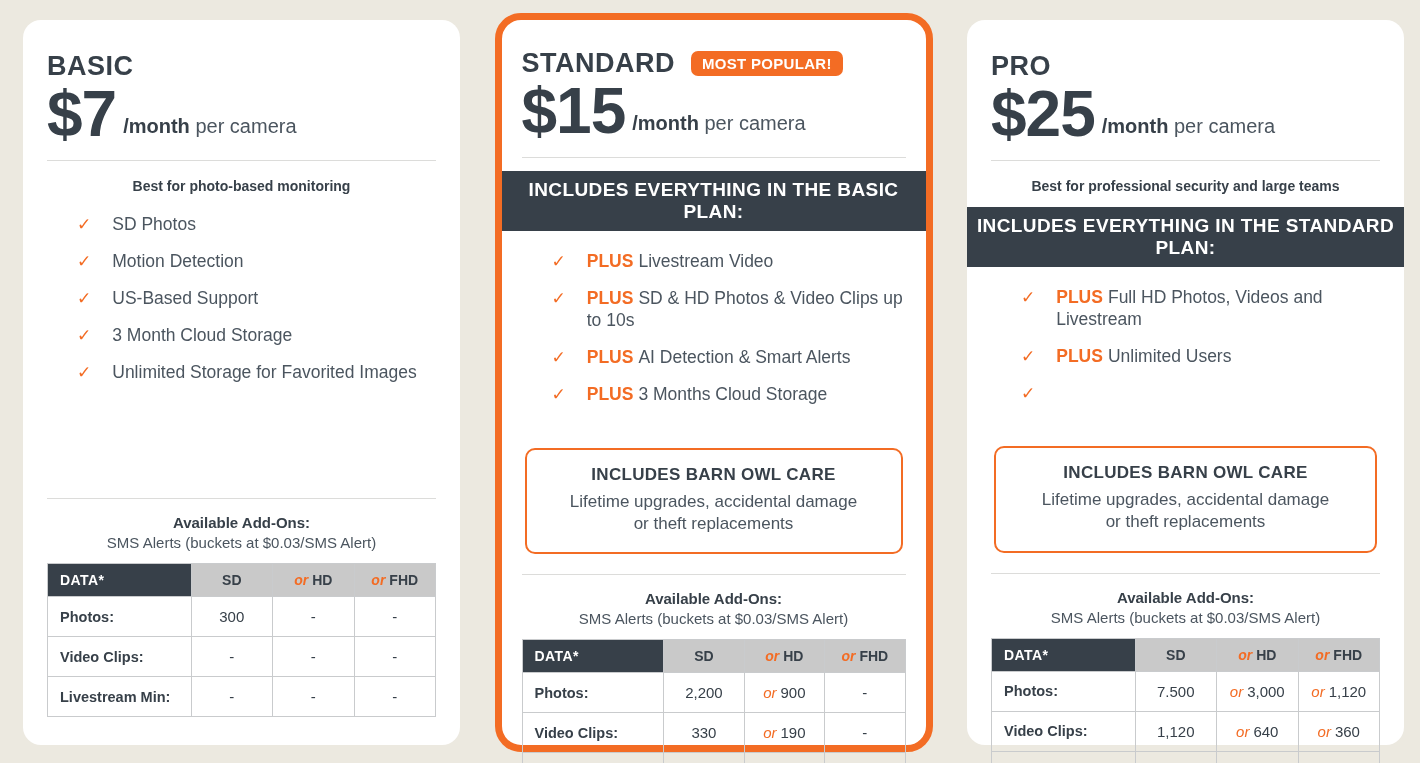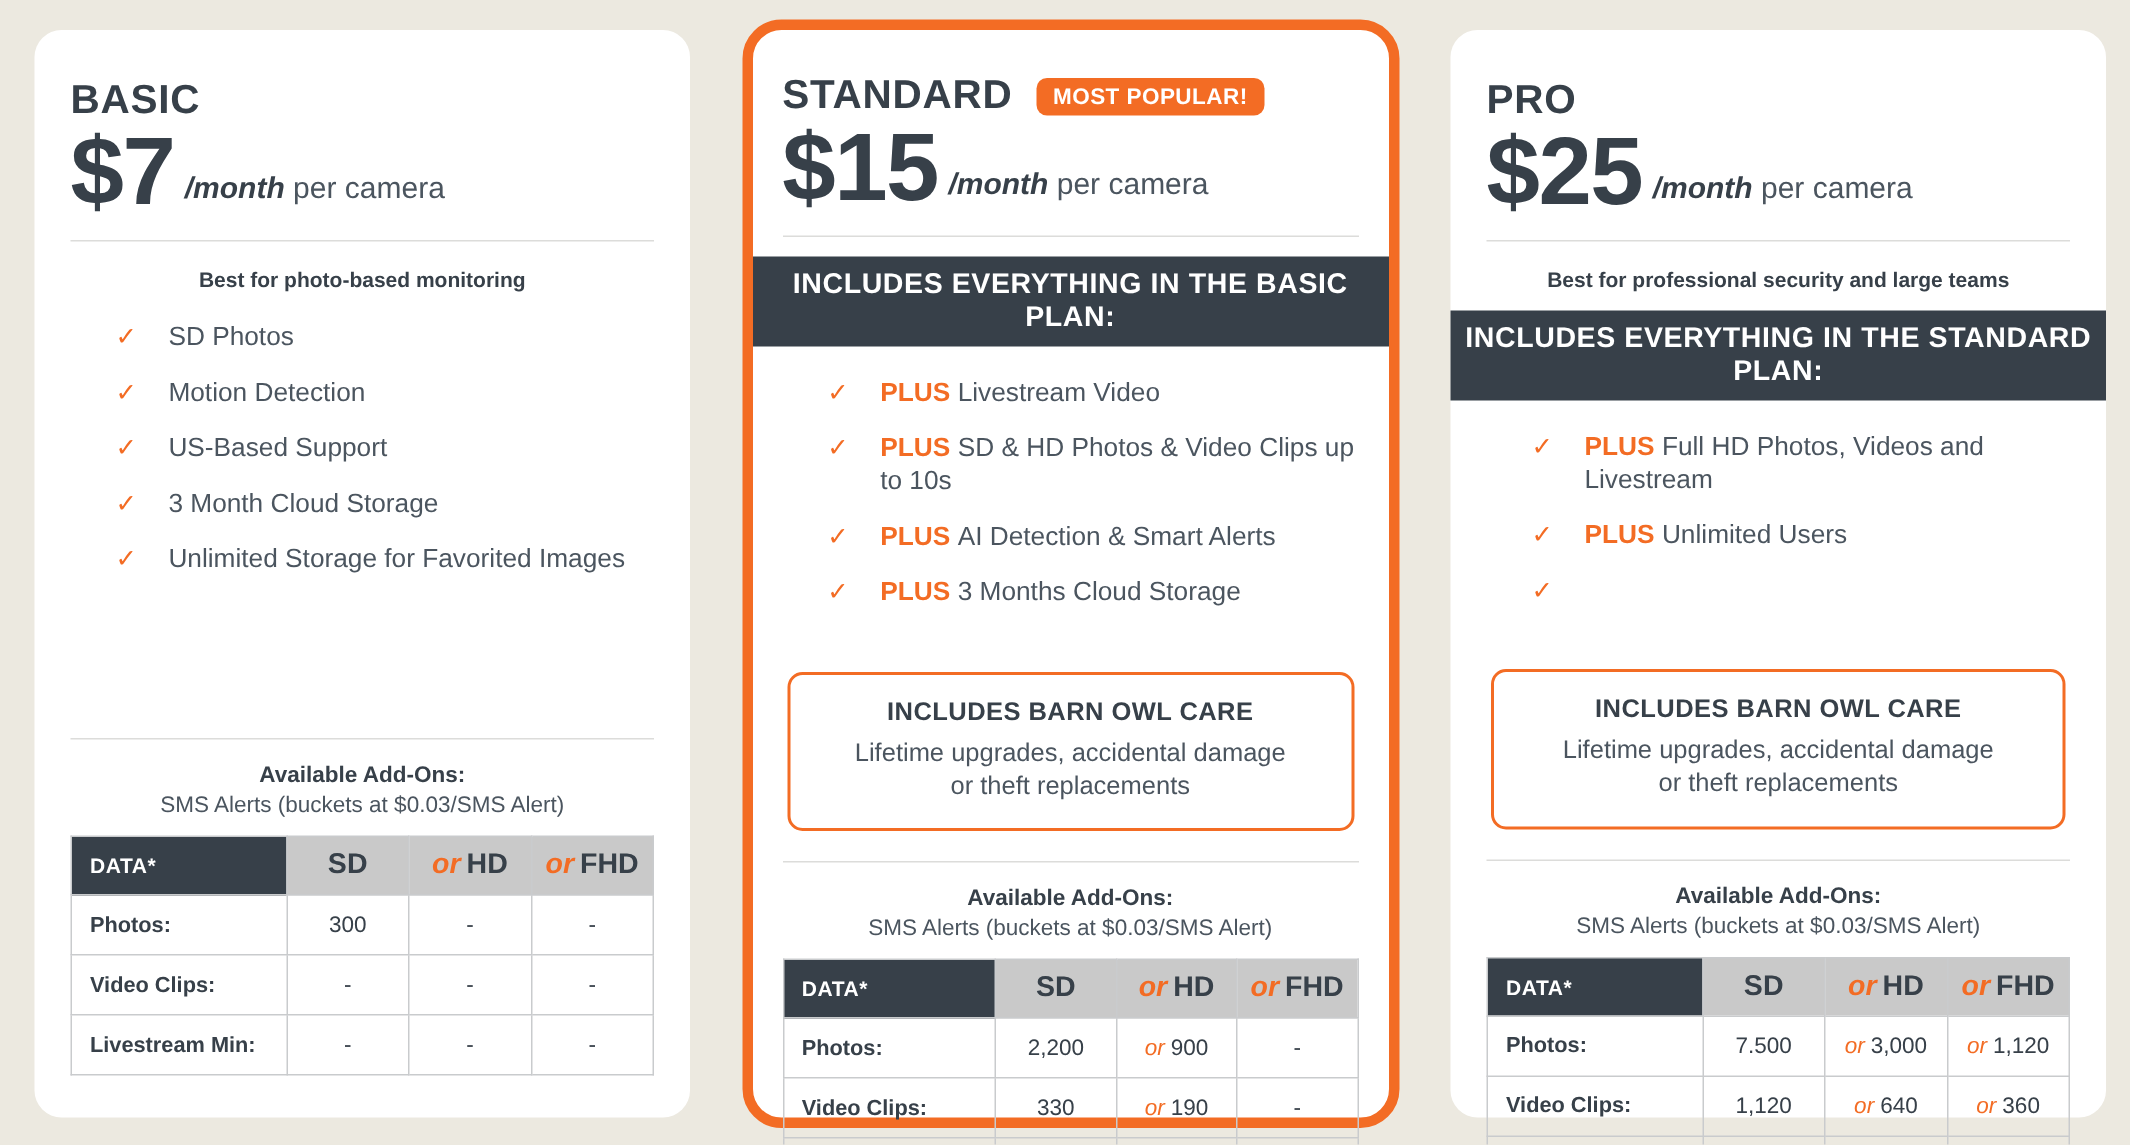--- a/index.html
+++ b/index.html
@@ -26,30 +26,30 @@
   }
   .card{
     background:var(--card);border-radius:18px;width:437px;
     display:flex;flex-direction:column;
     padding:25px 24px 28px;
   }
   .card--featured{
     width:438px;border:7px solid var(--accent);border-radius:26px;
     margin:-7px 0;padding:22px 20px 28px;
   }
-  .title-row{display:flex;align-items:flex-end;gap:16px;margin-top:8px;}
+  .title-row{display:flex;align-items:center;gap:16px;margin-top:8px;}
   .plan-name{font-size:27px;font-weight:bold;letter-spacing:0.5px;color:var(--dark);line-height:1;}
   .badge{
     background:var(--accent);color:#fff;font-weight:bold;font-size:15px;
     padding:5px 11px 4px;border-radius:7px;letter-spacing:0.3px;line-height:1.1;
   }
   .price-row{display:flex;align-items:flex-end;margin-top:8px;}
   .price{font-size:64px;font-weight:bold;line-height:0.82;letter-spacing:-1px;color:var(--dark);}
   .price-suffix{margin-left:7px;font-size:20px;color:var(--body-text);padding-bottom:2px;}
-  .price-suffix b{color:var(--dark);font-style:italic;}
+  .price-suffix b{color:var(--dark);}
   hr.div{border:none;border-top:1px solid var(--hr);margin:20px 0 0;width:100%;}
   .tagline{text-align:center;font-weight:bold;font-size:14px;color:var(--dark);margin-top:17px;}
   .banner{
     background:var(--dark);color:#fff;font-weight:bold;font-size:19px;
     text-align:center;letter-spacing:0.4px;padding:8px 0;margin:13px -24px 0;
   }
   .card--featured .banner{margin-left:-20px;margin-right:-20px;}
   ul.features{list-style:none;margin:20px 0 0;padding:0 0 0 30px;}
   ul.features li{display:flex;align-items:baseline;margin-bottom:15px;font-size:17.5px;color:var(--body-text);line-height:1.25;}
   .check{color:var(--accent);font-weight:bold;font-size:17px;margin-right:21px;flex:none;}
@@ -65,21 +65,21 @@
   .addons-title{text-align:center;font-weight:bold;font-size:15px;color:var(--dark);margin-top:15px;}
   .addons-sub{text-align:center;font-size:15px;color:var(--body-text);margin-top:3px;}
   table.data-table{width:100%;border-collapse:collapse;margin-top:12px;table-layout:fixed;}
   table.data-table th,table.data-table td{border:1px solid var(--tblborder);}
   th.th-dark{
     background:var(--dark);color:#fff;text-align:left;padding:8px 12px;
     font-size:14px;letter-spacing:0.4px;width:37%;border-color:var(--dark);
   }
   th.th-gray{
     background:var(--thgray);color:var(--dark);text-align:center;padding:8px 0;
-    font-size:19px;border-color:#9b9d9f;
+    font-size:14px;border-color:#9b9d9f;
   }
   td.td-label{font-weight:bold;color:var(--dark);padding:11px 12px;font-size:14.5px;text-align:left;}
   td.td-val{text-align:center;font-size:15px;color:var(--dark);padding:11px 4px;}
   .or{font-style:italic;color:var(--accent);}
   .or:not(:empty){margin-right:4px;}
 </style>
 </head>
 <body>
 
 <div class="pricing-row">

